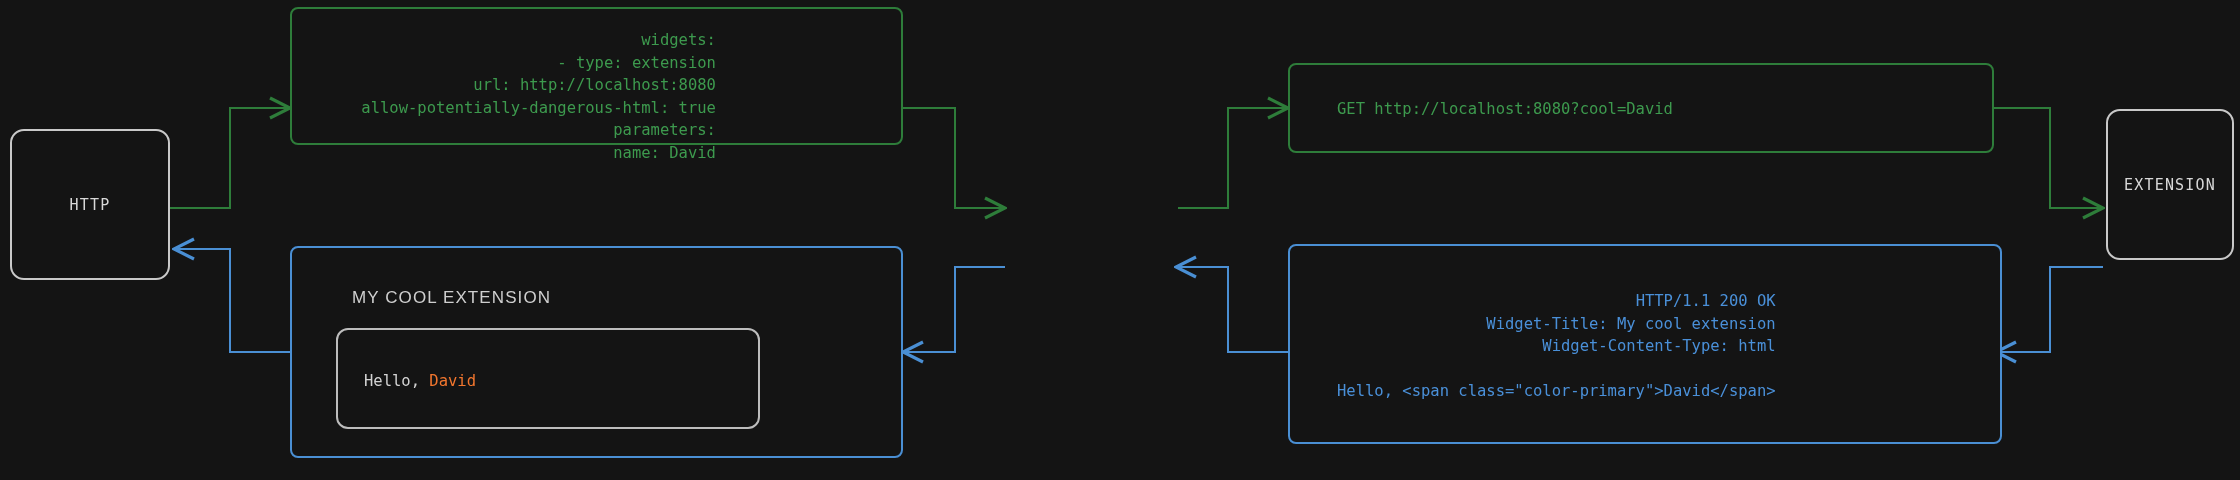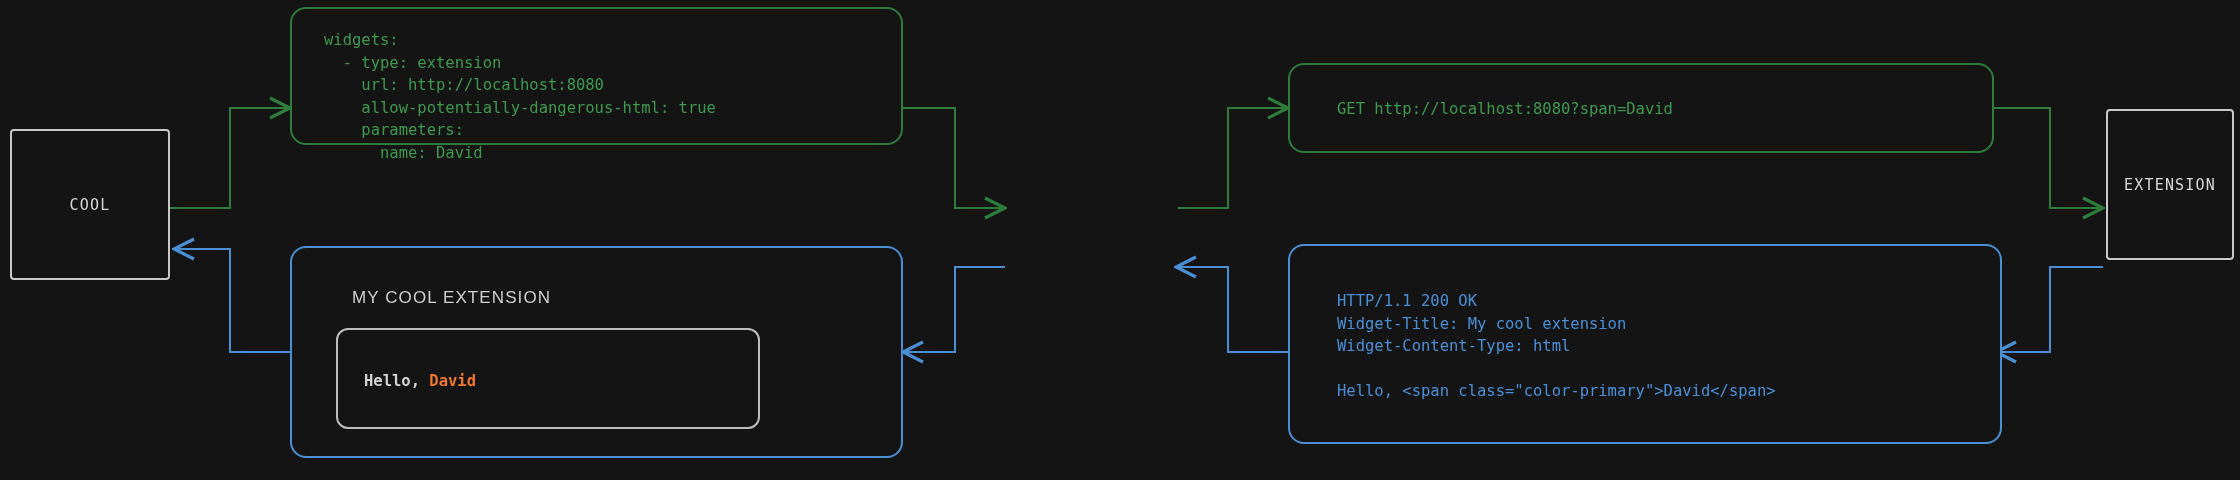--- a/index.html
+++ b/index.html
@@ -28,42 +28,43 @@
     width: 2240px;
     height: 480px;
     pointer-events: none;
   }
 
   
   .node {
     position: absolute;
     box-sizing: border-box;
     border: 2px solid #c9c9c9;
-    border-radius: 4px;
+    border-radius: 14px;
     background: #141414;
     display: flex;
     align-items: center;
     justify-content: center;
   }
   .node-label {
     color: #d8d8d8;
     font-family: "DejaVu Sans Mono", "Liberation Mono", monospace;
     font-size: 15px;
     letter-spacing: 1.2px;
     white-space: nowrap;
   }
 
   
   .bubble {
     position: absolute;
     box-sizing: border-box;
     border-width: 2px;
     border-style: solid;
-    border-radius: 16px;
+    border-radius: 8px;
     background: #141414;
+    text-align: right;
   }
   .bubble.green { border-color: #2e7d3a; }
   .bubble.blue  { border-color: #4a8fd4; }
 
   .code {
     position: absolute;
     white-space: pre;
     font-family: "DejaVu Sans Mono", "Liberation Mono", monospace;
     font-size: 15.5px;
     line-height: 22.5px;
@@ -123,46 +124,46 @@
     <path d="M2103,267 L2050,267 L2050,352 L1996,352" fill="none" stroke="#4a8fd4" stroke-width="2" marker-end="url(#arrow-blue)"></path>
 
     <path d="M1288,352 L1228,352 L1228,267 L1176,267" fill="none" stroke="#4a8fd4" stroke-width="2" marker-end="url(#arrow-blue)"></path>
 
     <path d="M1005,267 L955,267 L955,352 L903,352" fill="none" stroke="#4a8fd4" stroke-width="2" marker-end="url(#arrow-blue)"></path>
 
     <path d="M290,352 L230,352 L230,249 L174,249" fill="none" stroke="#4a8fd4" stroke-width="2" marker-end="url(#arrow-blue)"></path>
   </svg>
 
   <div class="node" style="left:10px; top:129px; width:160px; height:151px;">
-    <span class="node-label">COOL</span>
+    <span class="node-label">HTTP</span>
   </div>
 
 
   <div class="node" style="left:2106px; top:109px; width:128px; height:151px;">
     <span class="node-label">EXTENSION</span>
   </div>
 
   <div class="bubble green" style="left:290px; top:7px; width:613px; height:138px;">
     <pre class="code green" style="left:32px; top:20px; margin:0;">widgets:
   - type: extension
     url: http://localhost:8080
     allow-potentially-dangerous-html: true
     parameters:
       name: David</pre>
   </div>
 
   <div class="bubble blue" style="left:290px; top:246px; width:613px; height:212px;">
     <span class="widget-title" style="left:60px; top:40px;">MY COOL EXTENSION</span>
     <div class="widget-card" style="left:44px; top:80px; width:424px; height:101px;">
-      <span class="widget-card-text" style="left:26px; top:42px;font-weight:bold;"><span>Hello, </span><span class="accent">David</span></span>
+      <span class="widget-card-text" style="left:26px; top:42px;"><span>Hello, </span><span class="accent">David</span></span>
     </div>
   </div>
 
   <div class="bubble green" style="left:1288px; top:63px; width:706px; height:90px;">
-    <pre class="code green" style="left:47px; top:33px; margin:0;">GET http://localhost:8080?span=David</pre>
+    <pre class="code green" style="left:47px; top:33px; margin:0;">GET http://localhost:8080?cool=David</pre>
   </div>
 
   <div class="bubble blue" style="left:1288px; top:244px; width:714px; height:200px;">
     <pre class="code blue" style="left:47px; top:44px; margin:0;">HTTP/1.1 200 OK
 Widget-Title: My cool extension
 Widget-Content-Type: html
 
 Hello, &lt;span class="color-primary"&gt;David&lt;/span&gt;</pre>
   </div>
 

